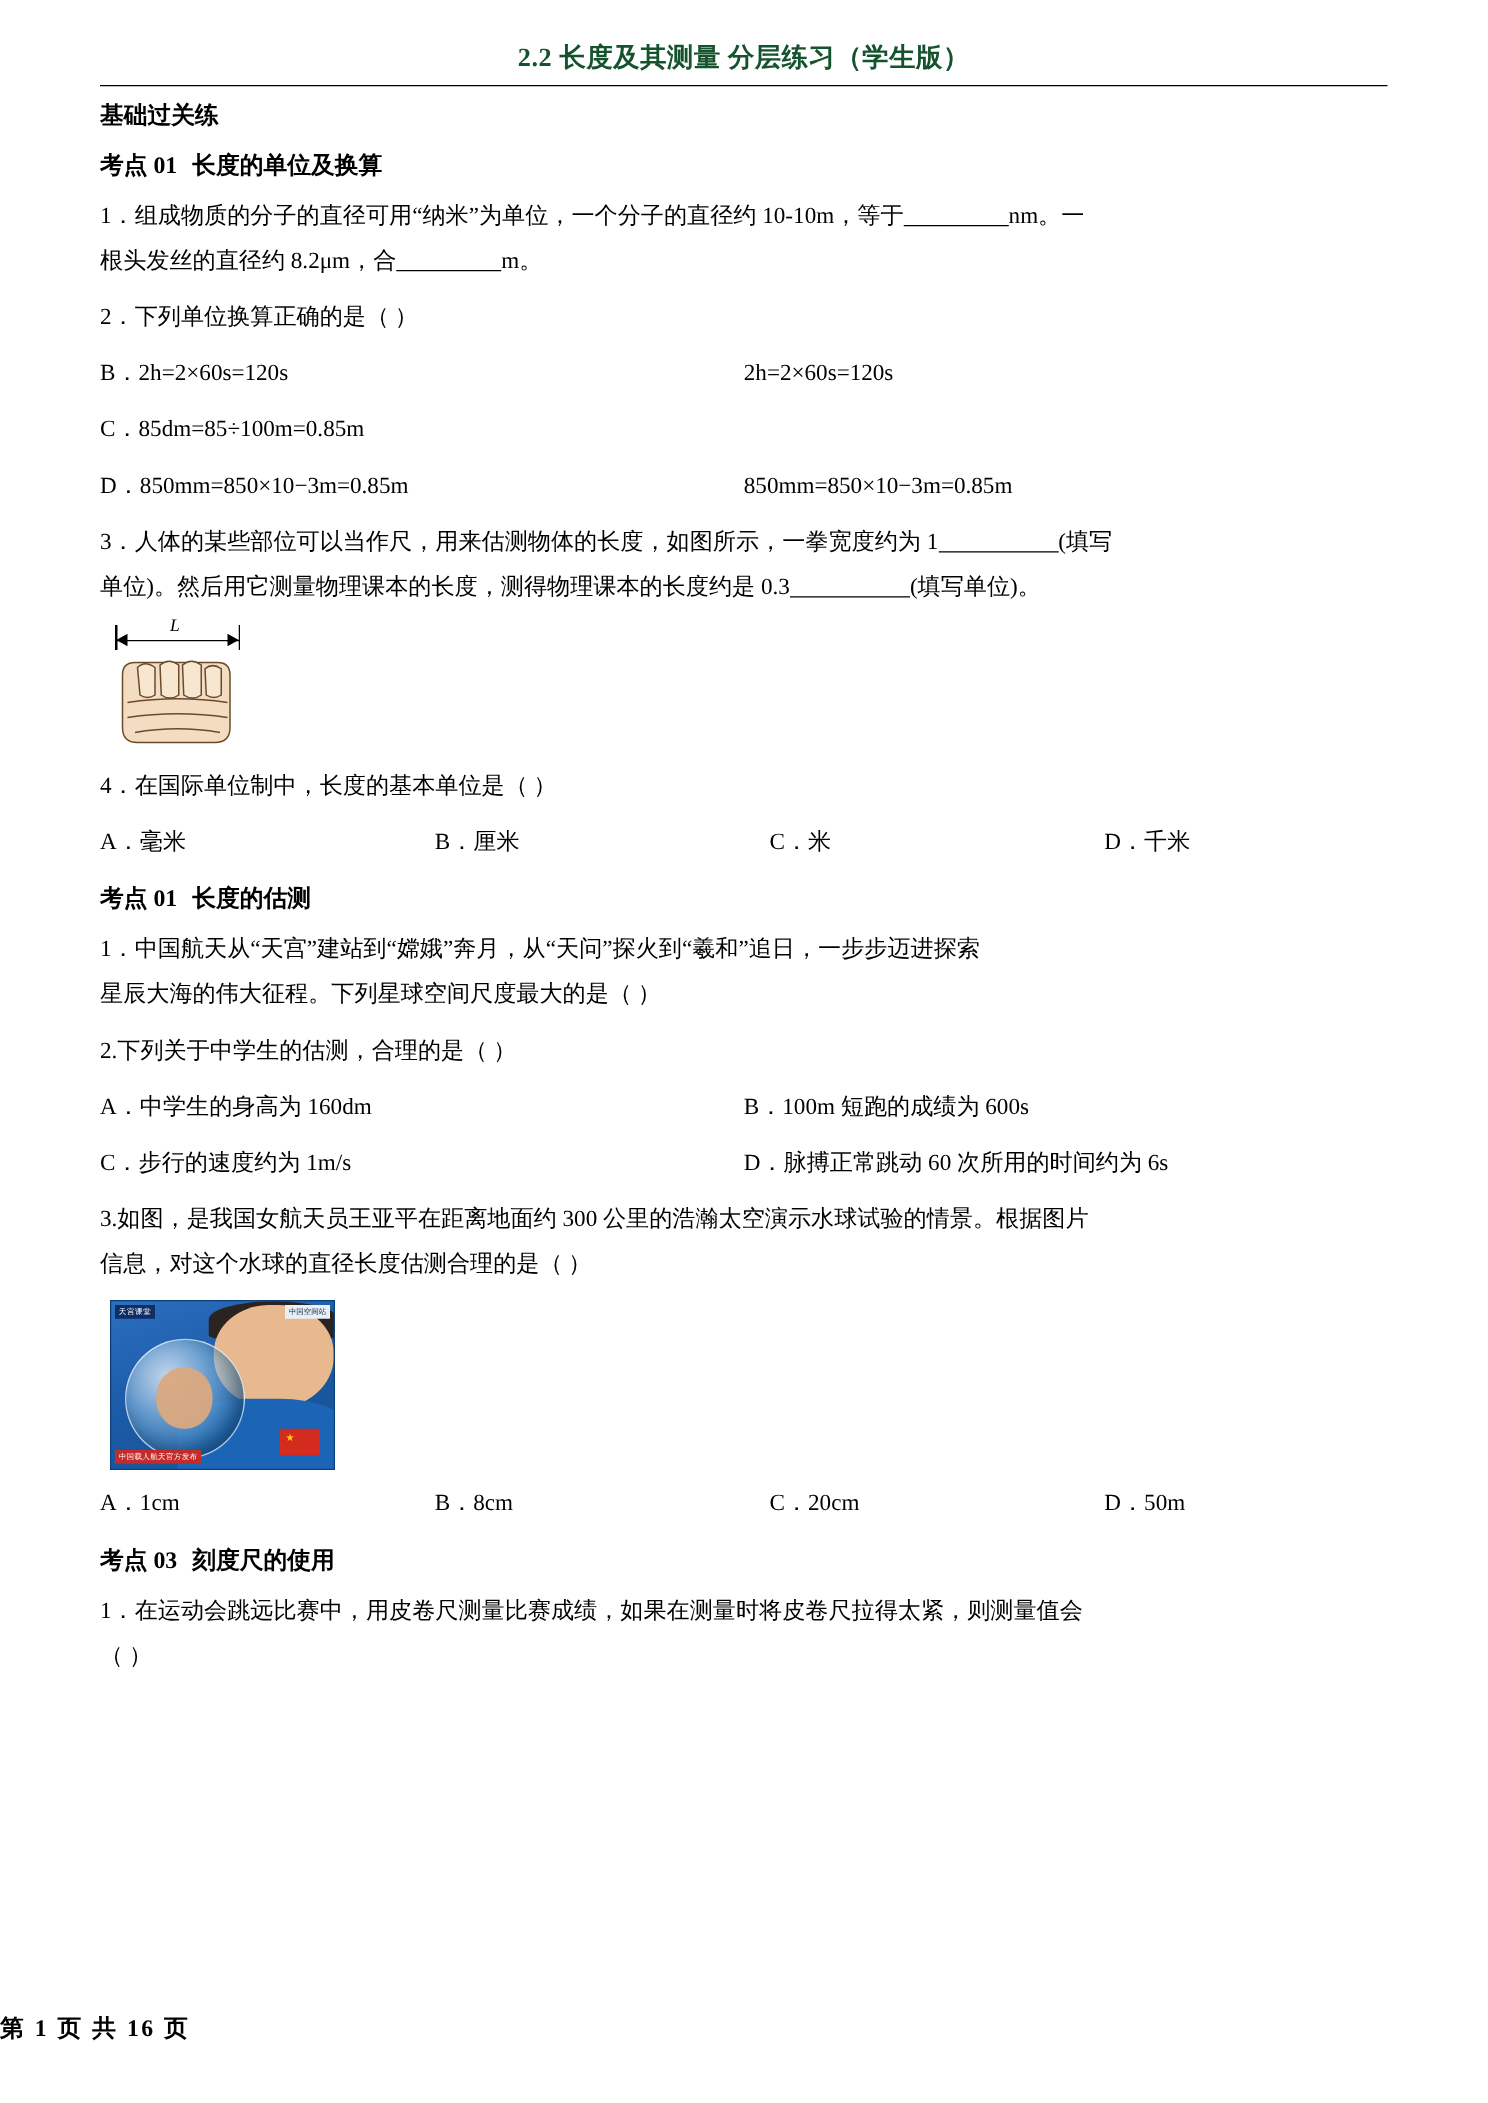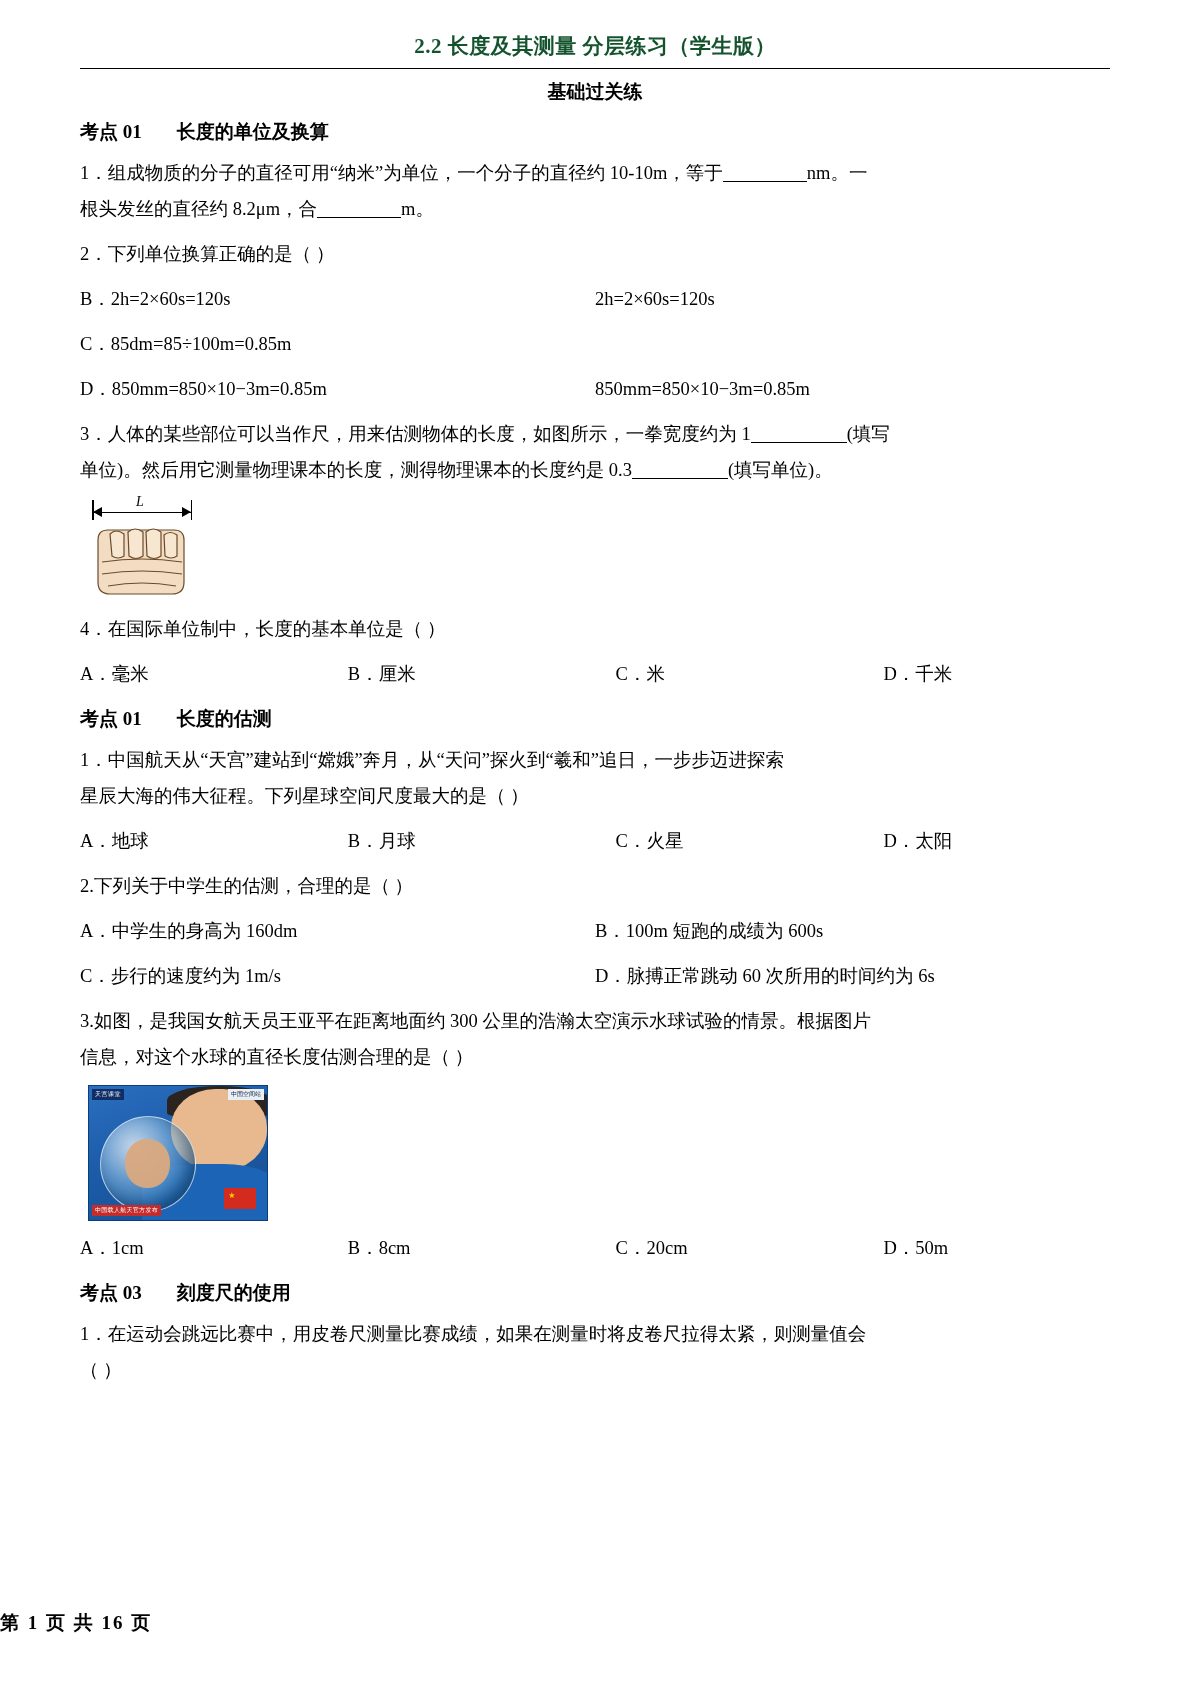--- a/index.html
+++ b/index.html
@@ -29,32 +29,31 @@
     font-size: 21px;
     letter-spacing: 0.5px;
     margin-top: 10px;
   }
   .rule {
     border: none;
     border-top: 1.6px solid #000;
     margin: 8px 0 10px 0;
   }
   .section-center {
-    text-align: center;
     font-weight: bold;
     font-size: 19px;
     margin: 6px 0 14px 0;
   }
   .kaodian {
     font-weight: bold;
     font-size: 19px;
     margin: 14px 0 10px 0;
   }
   .kaodian .kd-no {
-    margin-right: 35px;
+    margin-right: 12px;
   }
   p.q {
     font-size: 18.5px;
     line-height: 1.95;
     margin: 9px 0;
     text-align: justify;
   }
   .opts {
     display: flex;
     font-size: 18.5px;
@@ -295,26 +294,20 @@
   </div>
 
   <div class="kaodian">
     <span class="kd-no">考点 01</span><span>长度的估测</span>
   </div>
 
   <p class="q">
     <span>1．中国航天从“天宫”建站到“嫦娥”奔月，从“天问”探火到“羲和”追日，一步步迈进探索</span><br>
     <span>星辰大海的伟大征程。下列星球空间尺度最大的是（        ）</span>
   </p>
-  <div class="opts four-custom">
-    <div>A．地球</div>
-    <div>B．月球</div>
-    <div>C．火星</div>
-    <div>D．太阳</div>
-  </div>
 
   <p class="q">2.下列关于中学生的估测，合理的是（        ）</p>
   <div class="opts two">
     <div>A．中学生的身高为 160dm</div>
     <div>B．100m 短跑的成绩为 600s</div>
   </div>
   <div class="opts two">
     <div>C．步行的速度约为 1m/s</div>
     <div>D．脉搏正常跳动 60 次所用的时间约为 6s</div>
   </div>

